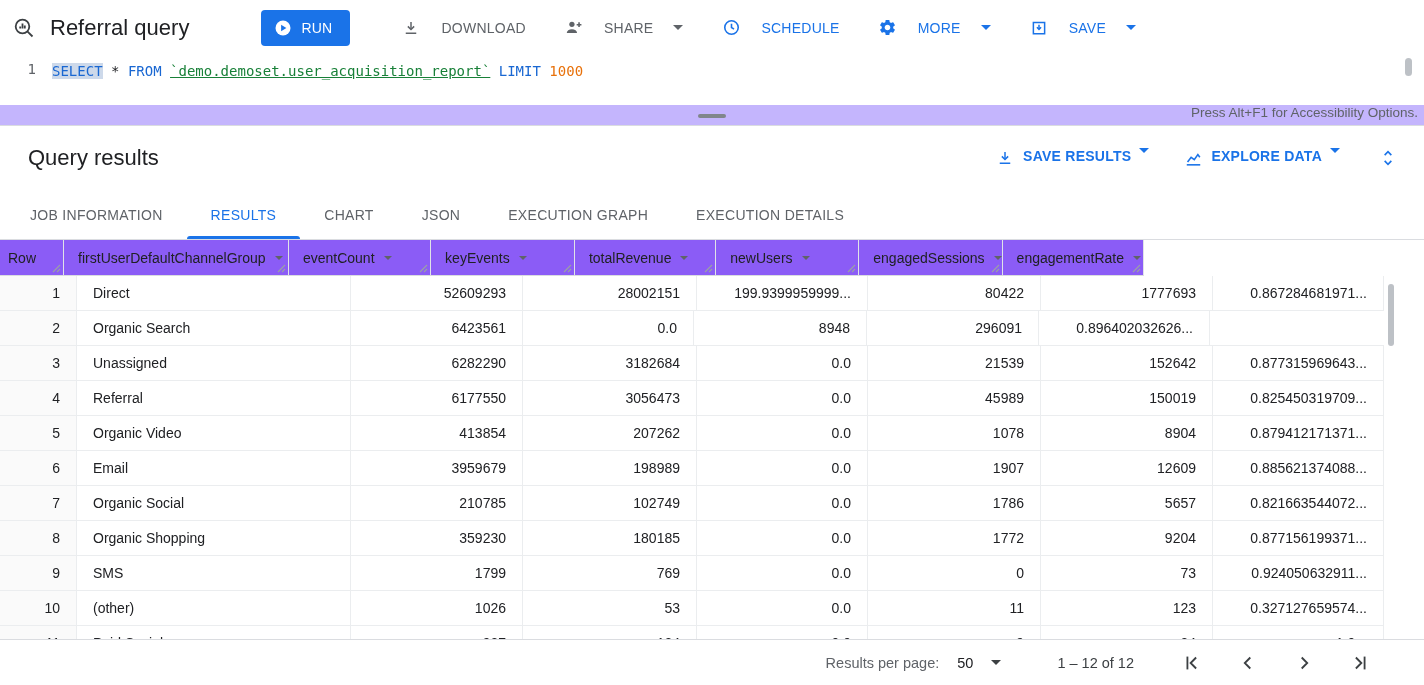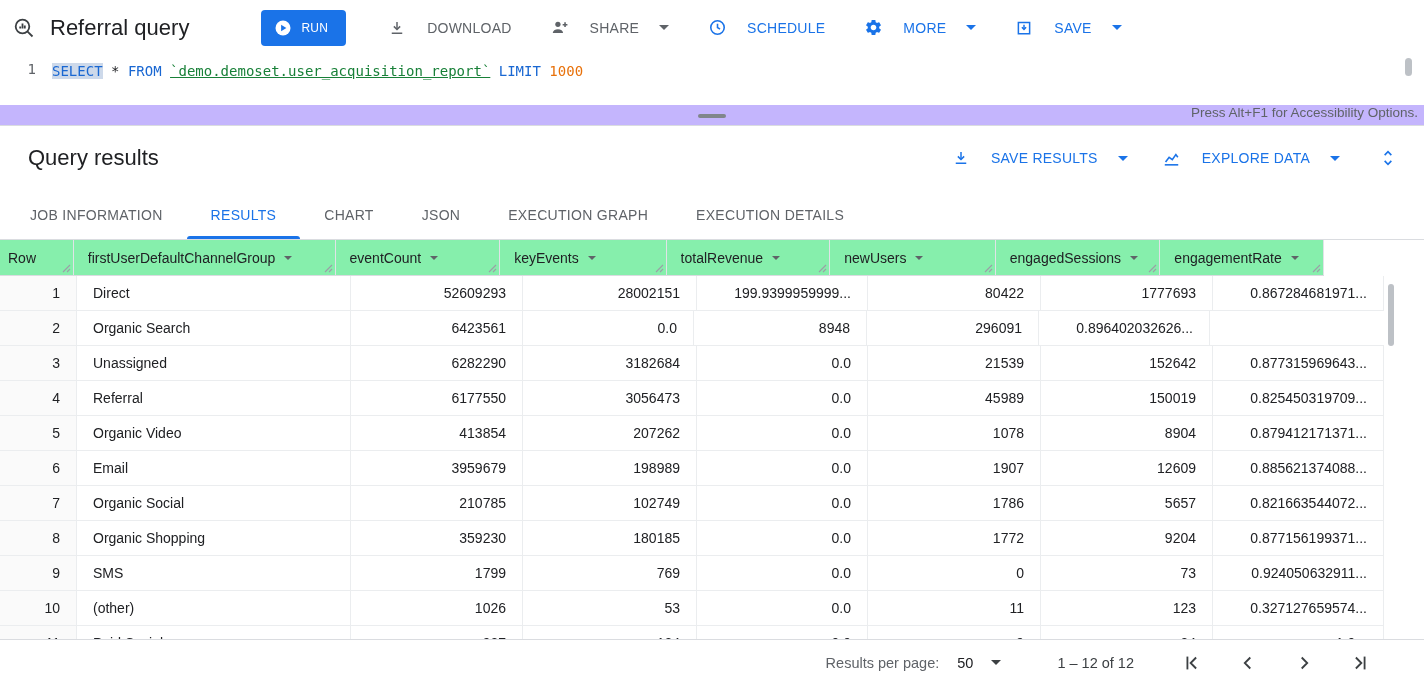--- a/index.html
+++ b/index.html
@@ -11,22 +11,22 @@
   .toolbar { height:55px; flex:none; display:flex; align-items:center; padding:0 16px 0 12px; background:#fff; }
   .icon24 { width:24px; height:24px; display:inline-flex; align-items:center; justify-content:center; flex:none; }
   .icon20 { width:20px; height:20px; display:inline-flex; align-items:center; justify-content:center; flex:none; }
   .toolbar .title { font-size:22px; font-weight:400; margin-left:14px; margin-right:72px; white-space:nowrap; }
   .btn { display:inline-flex; align-items:center; gap:20px; background:none; border:none; cursor:pointer;
          font-family:inherit; font-size:14px; font-weight:500; letter-spacing:.25px; height:36px;
          padding:0 10px; border-radius:4px; margin-right:18px; white-space:nowrap; }
   .btn.gray { color:#5f6368; }
   .btn.blue { color:#1a73e8; }
   .run { display:inline-flex; align-items:center; gap:8px; background:#1a73e8; color:#fff; border:none;
-         border-radius:4px; height:36px; padding:0 18px 0 12px; font-family:inherit; font-size:12px;
-         font-weight:500; letter-spacing:.25px; margin-right:31px; cursor:pointer; }
+         border-radius:4px; height:36px; padding:0 18px 0 12px; font-family:inherit; font-size:14px;
+         font-weight:500; letter-spacing:.25px; margin-right:41px; cursor:pointer; }
   .caret { width:0; height:0; border-left:5px solid transparent; border-right:5px solid transparent;
            border-top:5px solid currentColor; display:inline-block; }
 
   
   .editor { height:50px; flex:none; position:relative; display:flex; font-family:"DejaVu Sans Mono", monospace; font-size:14px; }
   .gutter { width:52px; flex:none; text-align:right; padding:6px 16px 0 0; color:#5f6368; }
   .code { padding-top:6px; white-space:pre; line-height:20px; cursor:text; flex:1; }
   .kw { color:#1967d2; }
   .hl { background:#cdd9ea; }
   .tbl-ref { color:#188038; text-decoration:underline; }
@@ -36,36 +36,36 @@
   
   .splitter { height:21px; flex:none; position:relative; border-bottom:1px solid #dadce0; background:#c4b5fd; }
   .splitter .handle { position:absolute; left:50%; top:9px; transform:translateX(-50%); width:28px; height:4px;
                       border-radius:2px; background:#80868b; cursor:row-resize; }
   .a11y { position:absolute; right:6px; top:0; font-size:13.5px; color:#5f6368; }
 
   
   .results-header { height:64px; flex:none; display:flex; align-items:center; padding:0 22px 0 28px; }
   .results-header .rtitle { font-size:22px; font-weight:400; }
   .rh-actions { margin-left:auto; display:flex; align-items:center; gap:34px; }
-  .rh-btn { display:inline-flex; align-items:center; gap:20px; background:none; border:none; cursor:pointer;
-            font-family:inherit; font-size:14px; font-weight:400; letter-spacing:.25px; color:#1a73e8; }
+  .rh-btn { display:inline-flex; gap:8px; background:none; border:none; cursor:pointer;
+            font-family:inherit; font-size:14px; font-weight:700; letter-spacing:.25px; color:#1a73e8; }
   .expand-btn { background:none; border:none; cursor:pointer; color:#1a73e8; width:28px; height:28px;
                 display:flex; align-items:center; justify-content:center; }
 
   
   .tabs { height:50px; flex:none; display:flex; align-items:stretch; padding-left:6px; border-bottom:1px solid #dadce0; }
   .tab { display:flex; align-items:center; padding:0 24px; font-weight:500; font-size:14px; letter-spacing:.3px;
          color:#5f6368; position:relative; cursor:pointer; white-space:nowrap; }
   .tab.active { color:#1a73e8; }
   .tab.active::after { content:""; position:absolute; left:0; right:0; bottom:0; height:3px; background:#1a73e8;
                        border-radius:3px 3px 0 0; }
 
   
   .table { flex:none; position:relative; }
-  .thead { display:flex; height:36px; width:1324px; background:#86efac; border-bottom:1px solid #dadce0;text-align:right; }
+  .thead { display:flex; height:36px; width:1144px; background:#8b5cf6; border-bottom:1px solid #dadce0;text-align:right; }
   .th { position:relative; display:flex; align-items:center; padding-left:14px; font-weight:500;
         border-right:1px solid #e0e3e7; cursor:pointer; }
   .th.col0 { padding-left:8px; }
   .th-label { white-space:nowrap; overflow:hidden; }
   .sort-caret { width:0; height:0; border-left:4px solid transparent; border-right:4px solid transparent;
                 border-top:4px solid #5f6368; display:inline-block; margin-left:9px; flex:none; }
   .grip { position:absolute; right:2px; bottom:2px; line-height:0; cursor:col-resize; }
   .tbody { height:363px; overflow:hidden; }
   .tr { display:flex; height:35px; width:1384px; border-bottom:1px solid #ebedef; background:#fff; }
   .td { display:flex; align-items:center; border-right:1px solid #ebedef; padding:0 16px; white-space:nowrap; overflow:hidden; }

